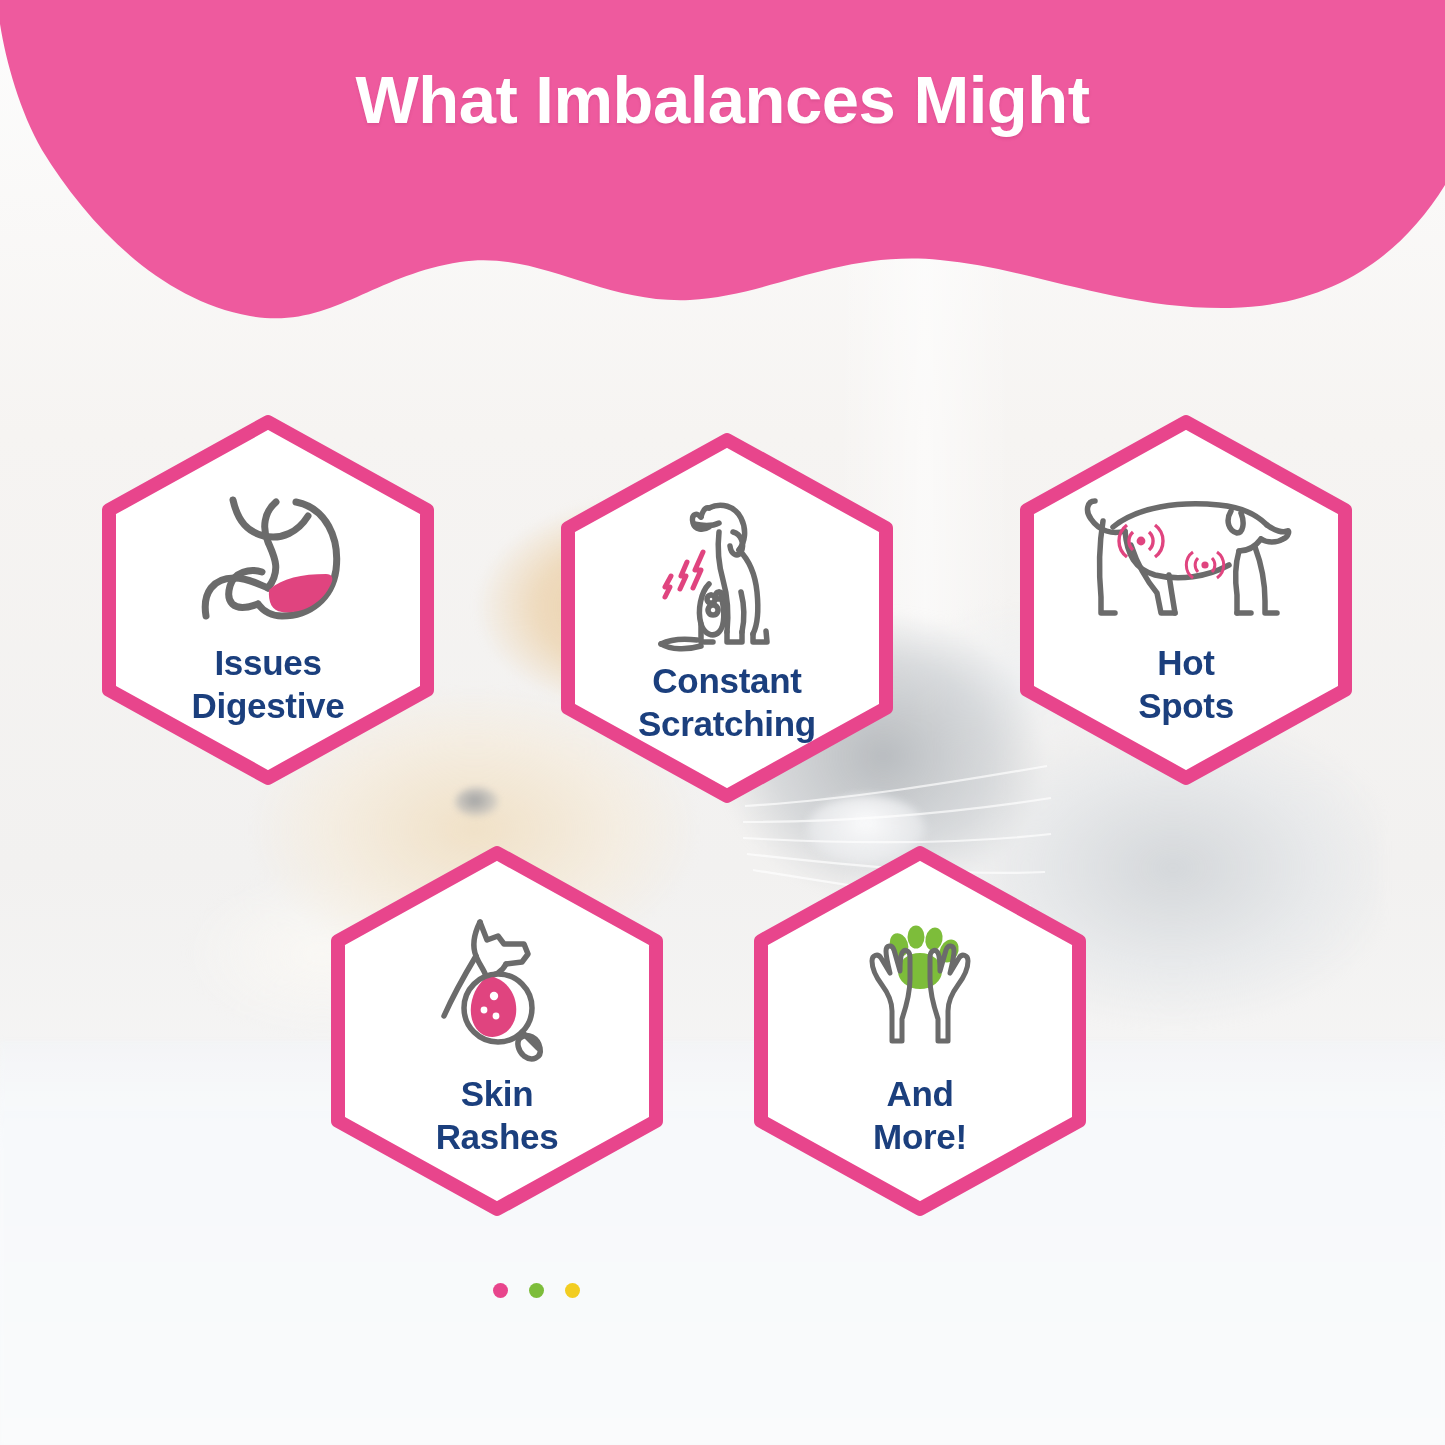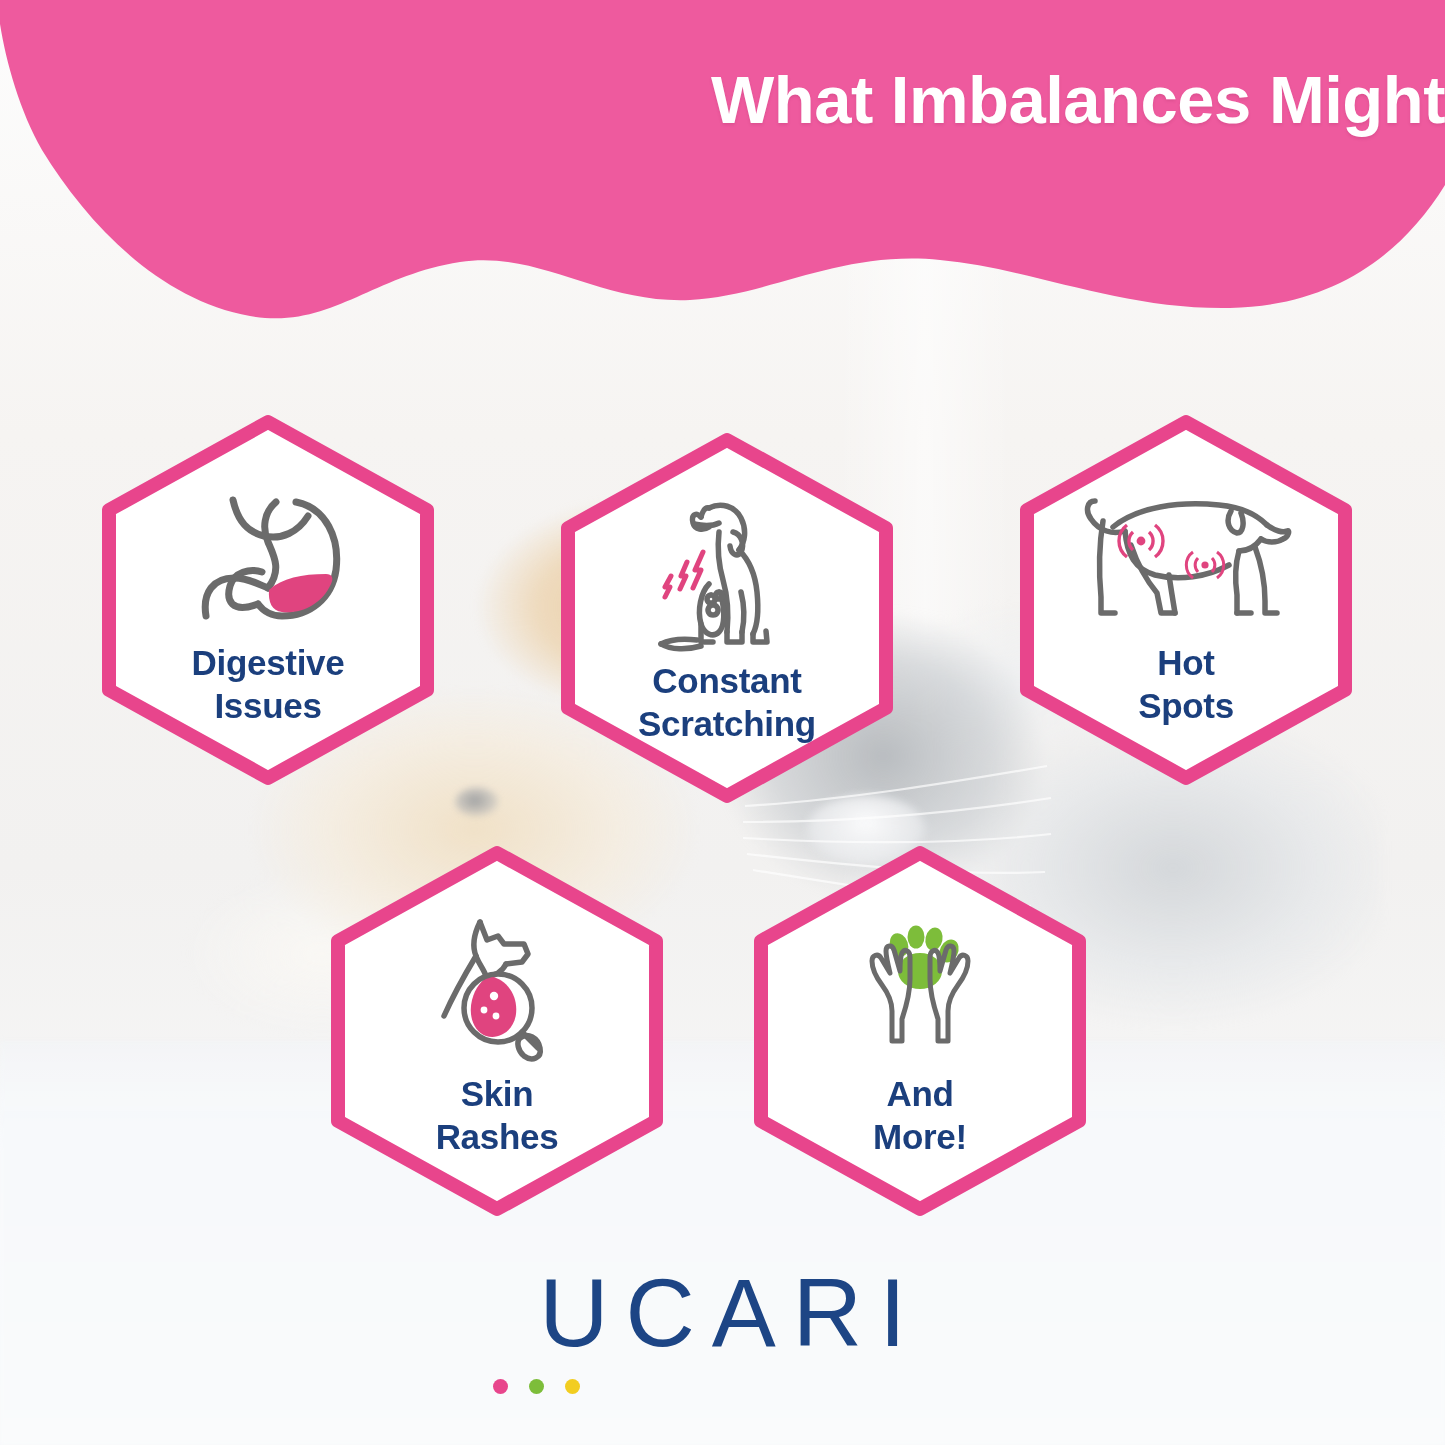--- a/index.html
+++ b/index.html
@@ -83,21 +83,21 @@
   .header-blob {
     position: absolute;
     left: 0; top: 0;
     width: 1445px;
     height: 340px;
   }
   .header-title {
     position: absolute;
     left: 0; top: 54px;
     width: 1445px;
-    text-align: right;
+    text-align: center;
     color: #ffffff;
     font-weight: 700;
     font-size: 67px;
     line-height: 1.38;
     letter-spacing: -0.5px;
     z-index: 3;
     text-shadow: 0 2px 3px rgba(150,40,90,0.18);
   }
   .header-title .line { display: block; }
 
@@ -215,22 +215,22 @@
         <path d="M72 118 C 45 128, 40 114, 44 100 C 48 86, 64 82, 76 86" fill="none" stroke="#6b6b6b" stroke-width="7" stroke-linecap="round"></path>
         <path d="M20 130 C 16 106, 28 92, 48 92 C 62 92, 72 98, 82 102" fill="none" stroke="#6b6b6b" stroke-width="7" stroke-linecap="round"></path>
         <path d="M82 102 C 96 84, 88 70, 82 56 C 76 42, 78 26, 90 16" fill="none" stroke="#6b6b6b" stroke-width="7" stroke-linecap="round"></path>
         <path d="M47 14 C 52 36, 62 46, 78 50 C 96 54, 112 46, 122 30" fill="none" stroke="#6b6b6b" stroke-width="7" stroke-linecap="round"></path>
         <path d="M110 16 C 140 22, 154 52, 150 84 C 146 112, 124 130, 96 130 C 86 130, 78 126, 72 118" fill="none" stroke="#6b6b6b" stroke-width="7" stroke-linecap="round"></path>
         <path d="M83 104 C 96 92, 116 88, 140 88 C 146 88, 148 92, 145 98
                  C 136 118, 116 128, 96 126 C 86 125, 82 116, 83 104 Z" fill="#e0447f"></path>
       </svg>
     </div>
     <div class="hex-label">
+      <span class="l">Issues</span>
       <span class="l">Digestive</span>
-      <span class="l">Issues</span>
     </div>
   </div>
 
   <div class="hex" style="left:557px; top:432px;">
     <svg width="340" height="372" viewBox="0 0 340 372">
       <polygon points="170,8 329,96 329,276 170,364 11,276 11,96" fill="#ffffff" stroke="#e8458c" stroke-width="14" stroke-linejoin="round"></polygon>
     </svg>
     <div class="hex-icon">
       <svg width="160" height="165" viewBox="0 0 160 165">
         <g fill="none" stroke="#6b6b6b" stroke-width="5.5" stroke-linecap="round" stroke-linejoin="round">
@@ -396,21 +396,20 @@
         </g>
       </svg>
     </div>
     <div class="hex-label">
       <span class="l">And</span>
       <span class="l">More!</span>
     </div>
   </div>
 
   <div class="logo-wrap">
-    <div class="logo-word">UCARI</div>
     <div class="logo-dots">
       <span style="background:#e8458c"></span>
       <span style="background:#7dbd3a"></span>
       <span style="background:#f2cd21"></span>
     </div>
   </div>
 
 </div>
 
 </body></html>

